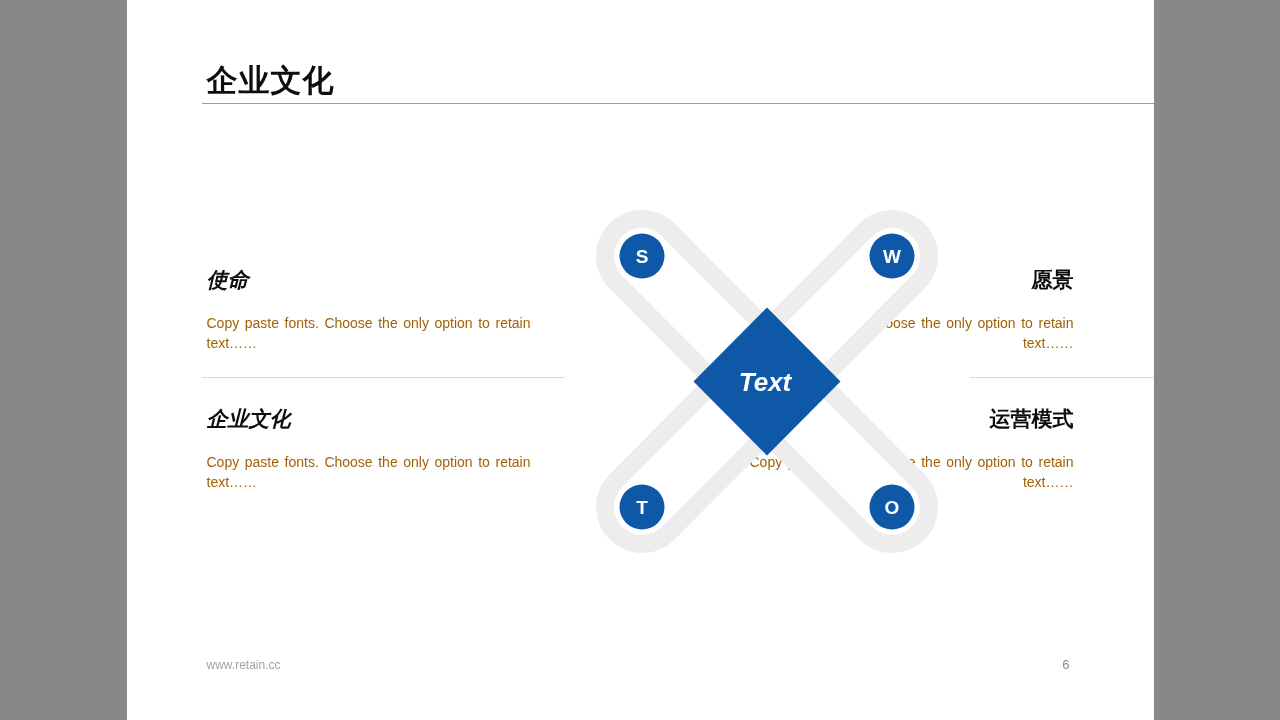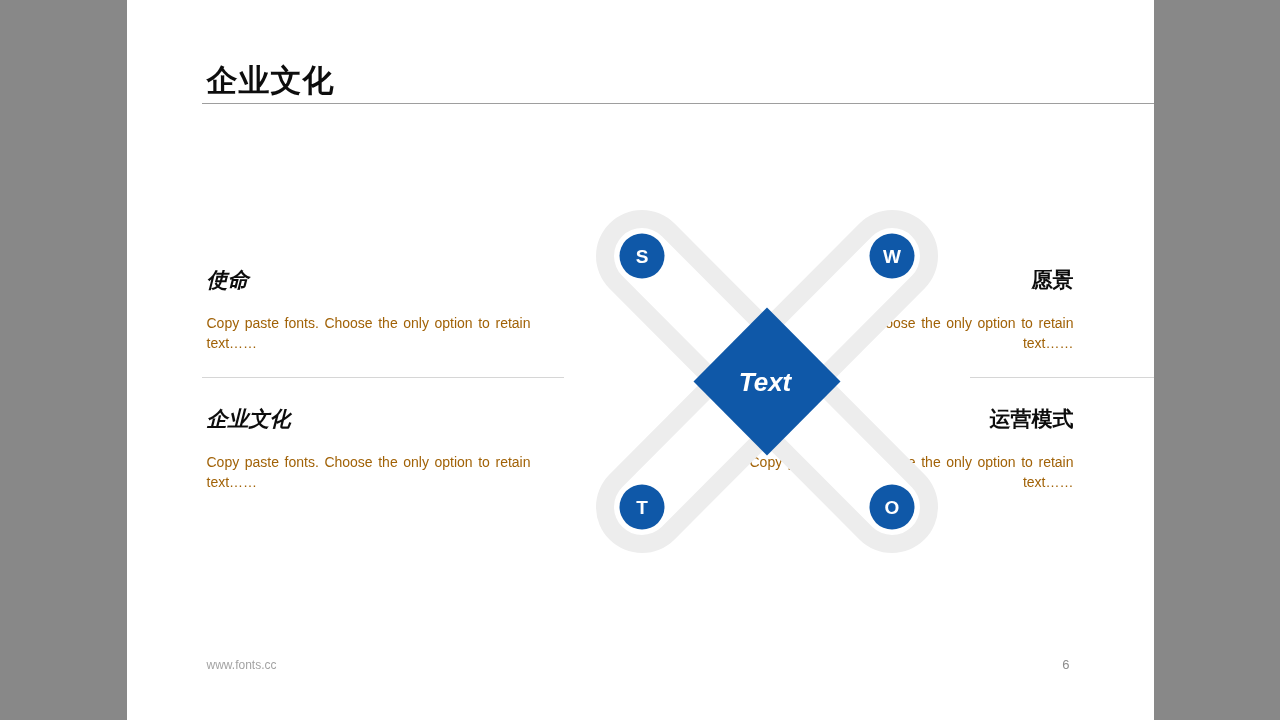--- a/index.html
+++ b/index.html
@@ -139,16 +139,16 @@
 
     <text class="node-letter" x="53" y="60" text-anchor="middle">S</text>
     <text class="node-letter" x="303" y="60" text-anchor="middle">W</text>
     <text class="node-letter" x="53" y="311" text-anchor="middle">T</text>
     <text class="node-letter" x="303" y="311" text-anchor="middle">O</text>
 
     <path d="M 178 104.5 L 251.5 178.5 L 178 252.5 L 104.5 178.5 Z" fill="#0f58a8"></path>
     <text class="center-label" x="176" y="188" text-anchor="middle">Text</text>
   </svg>
 
-  <div class="footer-url">www.fonts.cc</div>
+  <div class="footer-url">www.retain.cc</div>
   <div class="footer-page">6</div>
 
 </div>
 
 </body></html>

